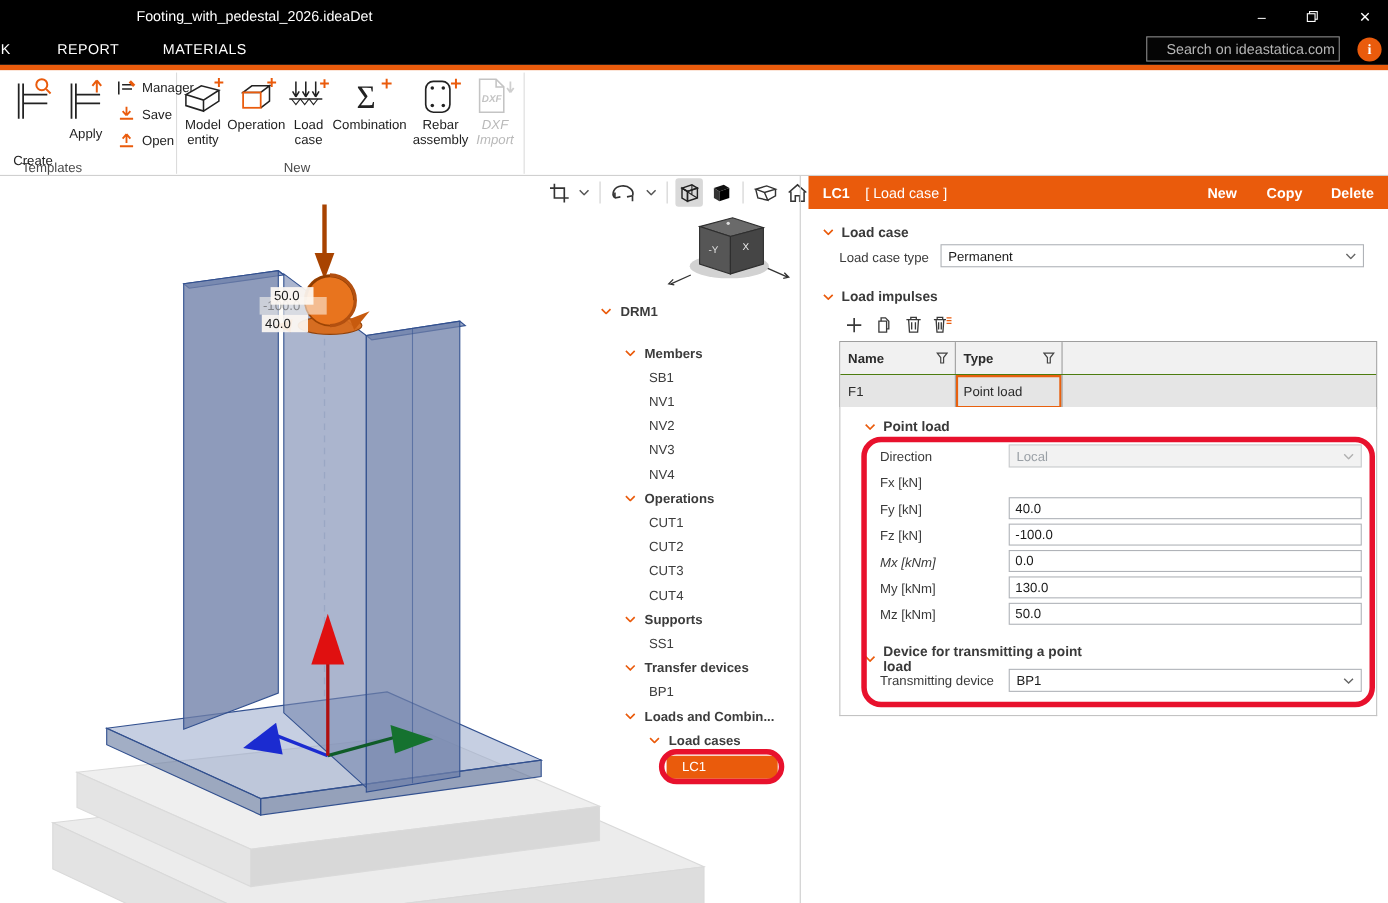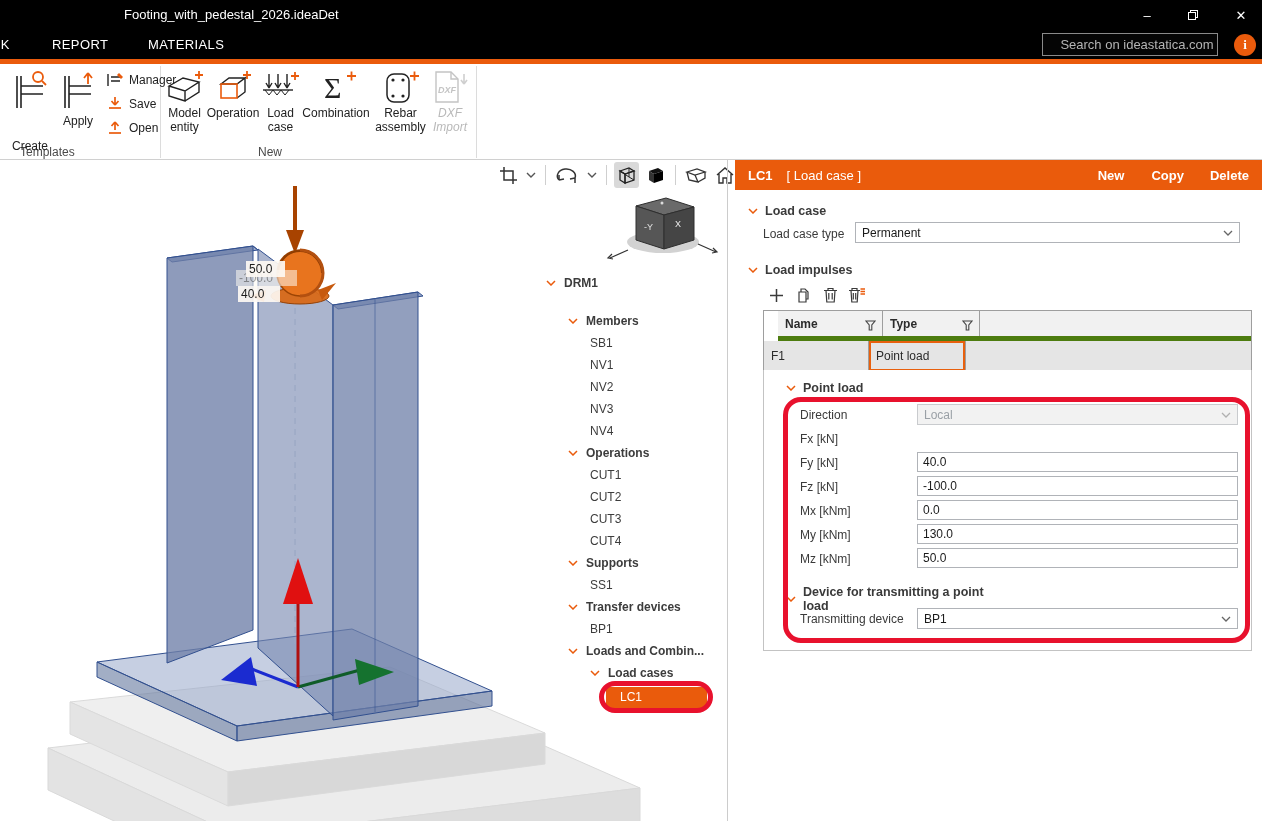--- a/index.html
+++ b/index.html
@@ -68,21 +68,21 @@
   .combo { position:absolute; height:21px; border:1px solid #b0b3b8; background:#fff; color:#1a1a1a; font-size:12px;
     display:flex; align-items:center; justify-content:space-between; padding:0 6px; }
   .combo.disabled { background:#f2f2f2; color:#9aa0a6; border-color:#c9cbce; }
 
   
   .imp-table { left:763px; top:310px; width:489px; border:1px solid #9e9e9e; }
   .t-row { display:flex; height:30px; }
   .t-cell { position:relative; display:flex; align-items:center; padding:0 7px; font-size:12px; color:#2b2b2b;
     border-right:1px solid #9e9e9e; }
   .t-cell:last-child { border-right:none; }
-  .t-head { background:#f1f1f1; font-weight:bold; border-bottom:5px solid #4d7c0f;margin-left:14px; }
+  .t-head { background:#f1f1f1; font-weight:bold; border-bottom:1px solid #4d7c0f; }
   .t-data { background:#e5e5e5; }
   .c-name { width:105px; } .c-type { width:97px; } .c-rest { flex:1; }
   .cell-sel { box-shadow:inset 0 0 0 2px #e8600e; }
   .funnel { position:absolute; right:6px; top:9px; }
 
   
   .detail-box { left:763px; top:370px; width:489px; height:281px; background:#fff;
     border-left:1px solid #c3c3c3; border-right:1px solid #c3c3c3; border-bottom:1px solid #c3c3c3; }
 
   .imp-toolbar { left:766px; top:285px; display:flex; gap:7px; align-items:center; }
@@ -538,21 +538,21 @@
     <svg width="10" height="6">
         <polyline points="1,1 5,5 9,1" fill="none" stroke="#b0b0b0" stroke-width="1.3"></polyline>
       </svg>
   </div>
 
   <div class="abs lbl" style="left:800px;top:432px;">Fx [kN]</div>
   <div class="abs lbl" style="left:800px;top:456px;">Fy [kN]</div>
   <input class="txt" style="left: 917px; top: 452px;" value="40.0">
   <div class="abs lbl" style="left:800px;top:480px;">Fz [kN]</div>
   <input class="txt" style="left: 917px; top: 476px;" value="-100.0">
-  <div class="abs lbl" style="left:800px;top:504px;">Mx [kNm]</div>
+  <div class="abs lbl" style="left:800px;top:504px;font-style:italic;">Mx [kNm]</div>
   <input class="txt" style="left: 917px; top: 500px;" value="0.0">
   <div class="abs lbl" style="left:800px;top:528px;">My [kNm]</div>
   <input class="txt" style="left: 917px; top: 524px;" value="130.0">
   <div class="abs lbl" style="left:800px;top:552px;">Mz [kNm]</div>
   <input class="txt" style="left: 917px; top: 548px;" value="50.0">
 
   <div class="abs" style="left:786px;top:585px;display:flex;align-items:center;gap:7px;">
     <span class="chev-o">
         <svg width="10" height="6">
           <polyline points="1,1 5,5 9,1" fill="none" stroke="#ea5b0c" stroke-width="1.5"></polyline>

